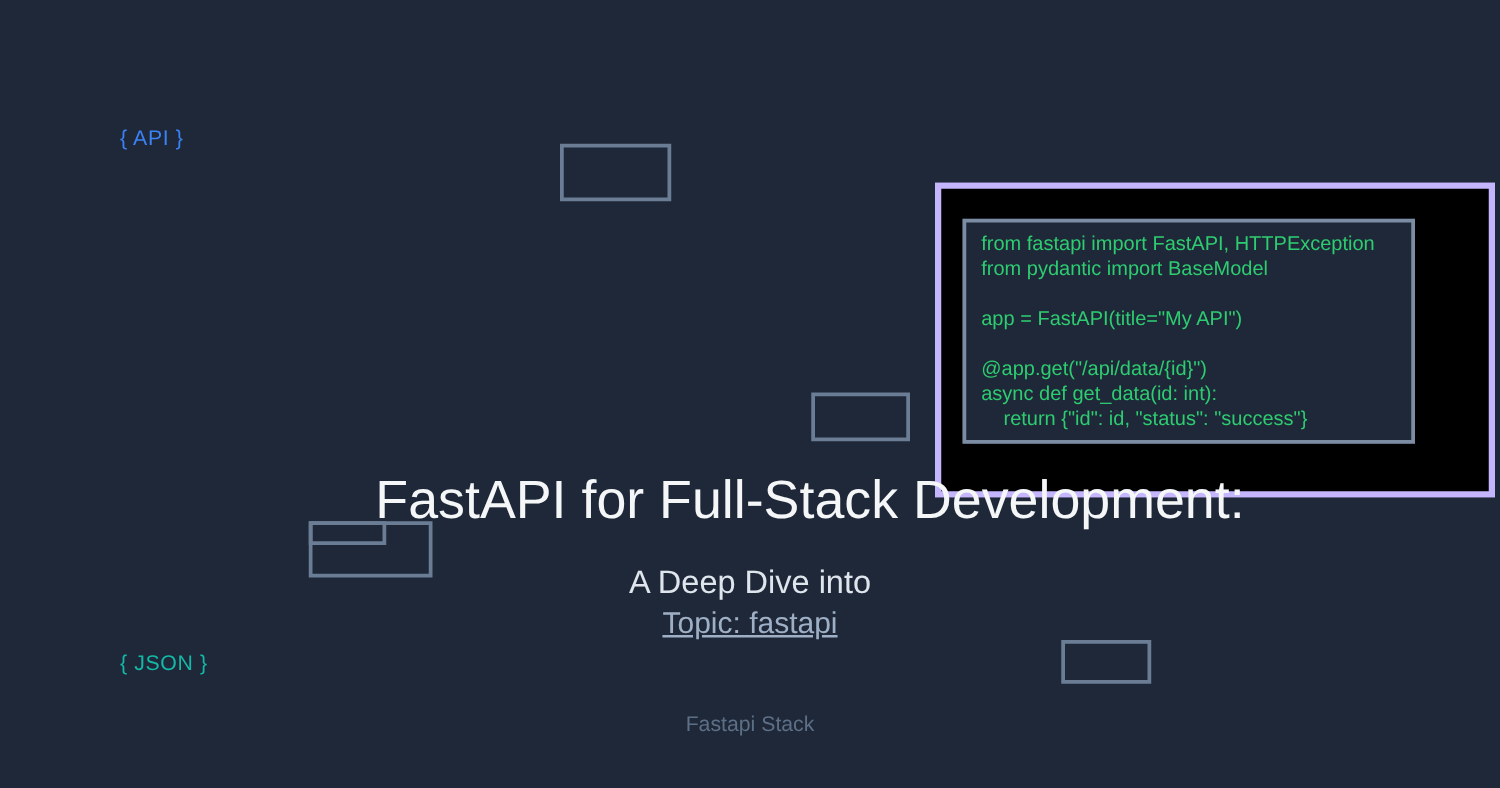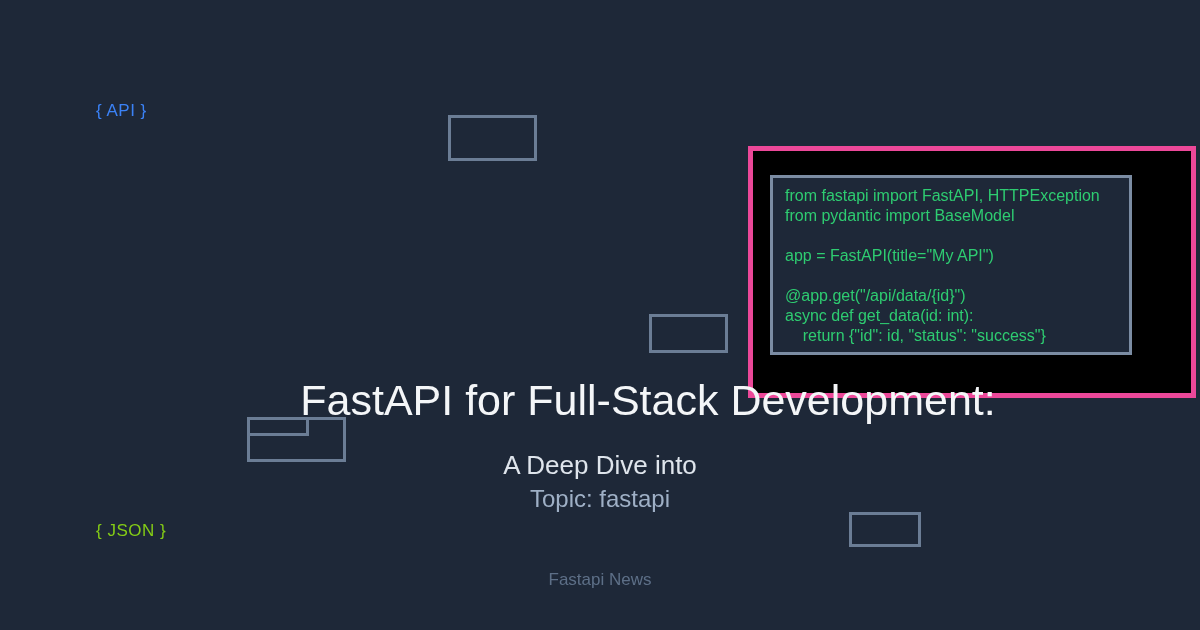--- a/index.html
+++ b/index.html
@@ -30,31 +30,31 @@
   #rect-bottom-right { left: 849px; top: 512px; width: 72px;  height: 35px; }
 
   
   .token {
     position: absolute;
     font-size: 17px;
     white-space: nowrap;
     letter-spacing: 0.5px;
   }
   #token-api  { left: 96px; top: 101px; color: #3b82f6; }
-  #token-json { left: 96px; top: 521px; color: #84cc16; }
+  #token-json { left: 96px; top: 521px; color: #14b8a6; }
 
   
   #code-panel {
     position: absolute;
     left: 748px;
     top: 146px;
     width: 448px;
     height: 252px;
     background: #000000;
-    border: 5px solid #ec4899;
+    border: 5px solid #c4b5fd;
     box-sizing: border-box;
   }
   #code-inner {
     position: absolute;
     left: 17px;
     top: 24px;
     width: 362px;
     height: 180px;
     background: #1e2838;
     border: 3px solid #7b8ca3;
@@ -101,20 +101,21 @@
   #topic {
     position: absolute;
     left: 0;
     top: 485px;
     width: 1200px;
     text-align: center;
     color: #9fb0c6;
     font-size: 24px;
     line-height: 28px;
     white-space: nowrap;
+    text-decoration: underline;
   }
   #footer {
     position: absolute;
     left: 0;
     top: 569px;
     width: 1200px;
     text-align: center;
     color: #5d6f87;
     font-size: 17px;
     line-height: 22px;
@@ -146,15 +147,15 @@
     </div>
   </div>
 
   <div id="title">FastAPI for Full-Stack Development:</div>
 
   <div class="deco-rect" id="rect-left-large"></div>
   <div class="deco-rect" id="rect-left-small"></div>
 
   <div id="subtitle">A Deep Dive into</div>
   <div id="topic">Topic: fastapi</div>
-  <div id="footer">Fastapi News</div>
+  <div id="footer">Fastapi Stack</div>
 
 </div>
 
 </body></html>

